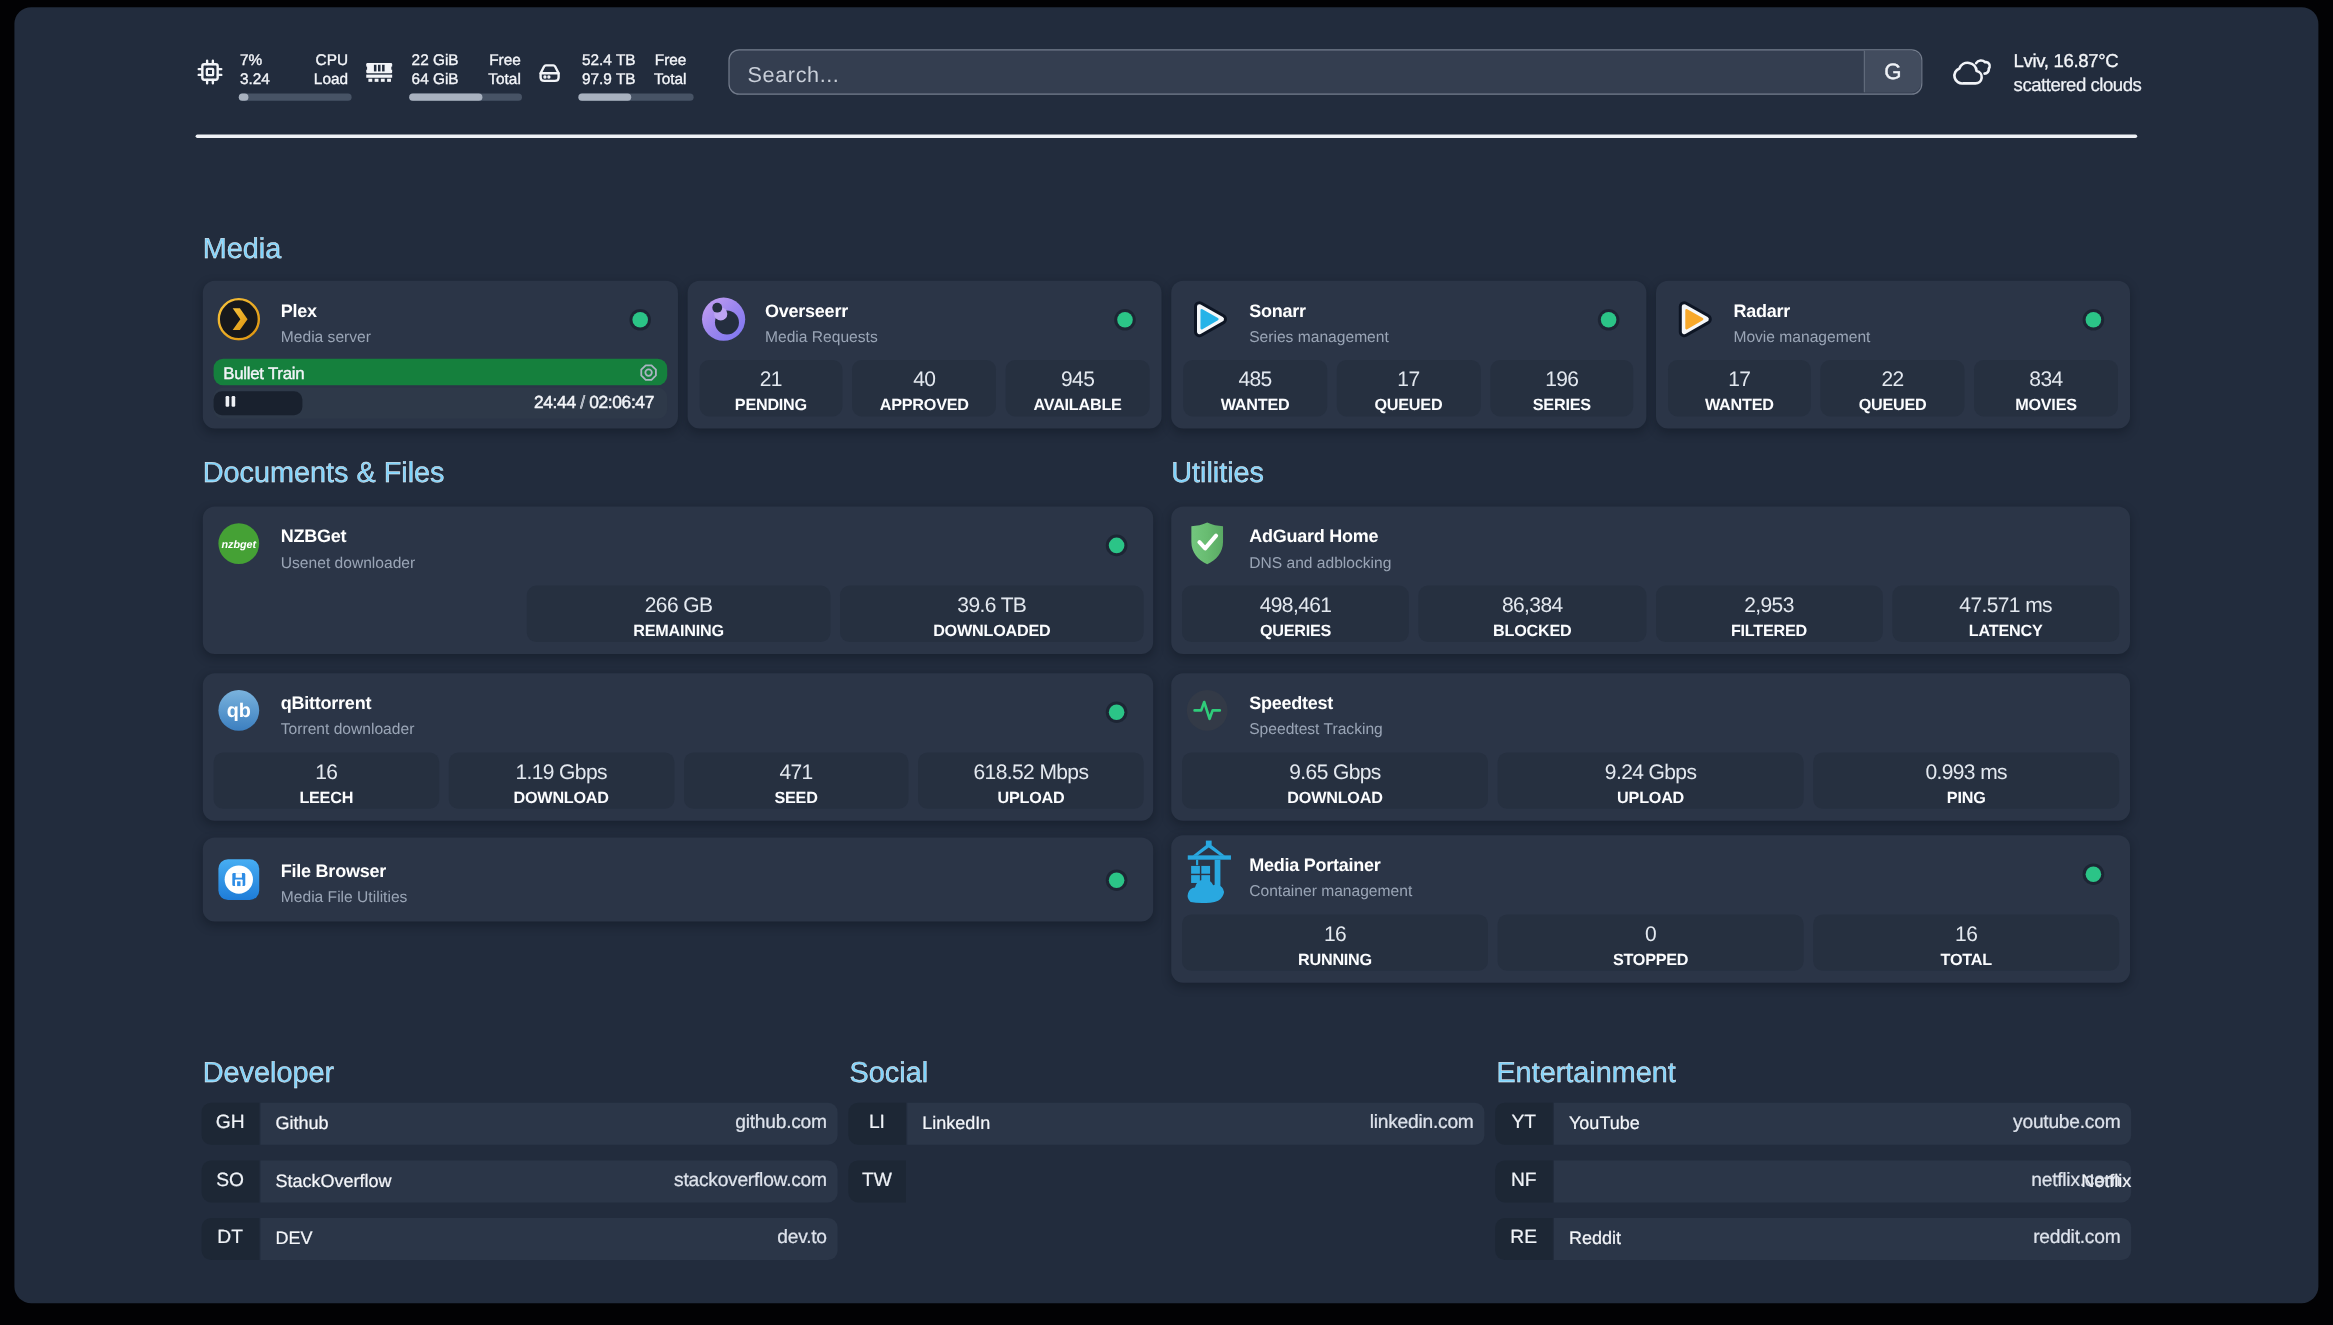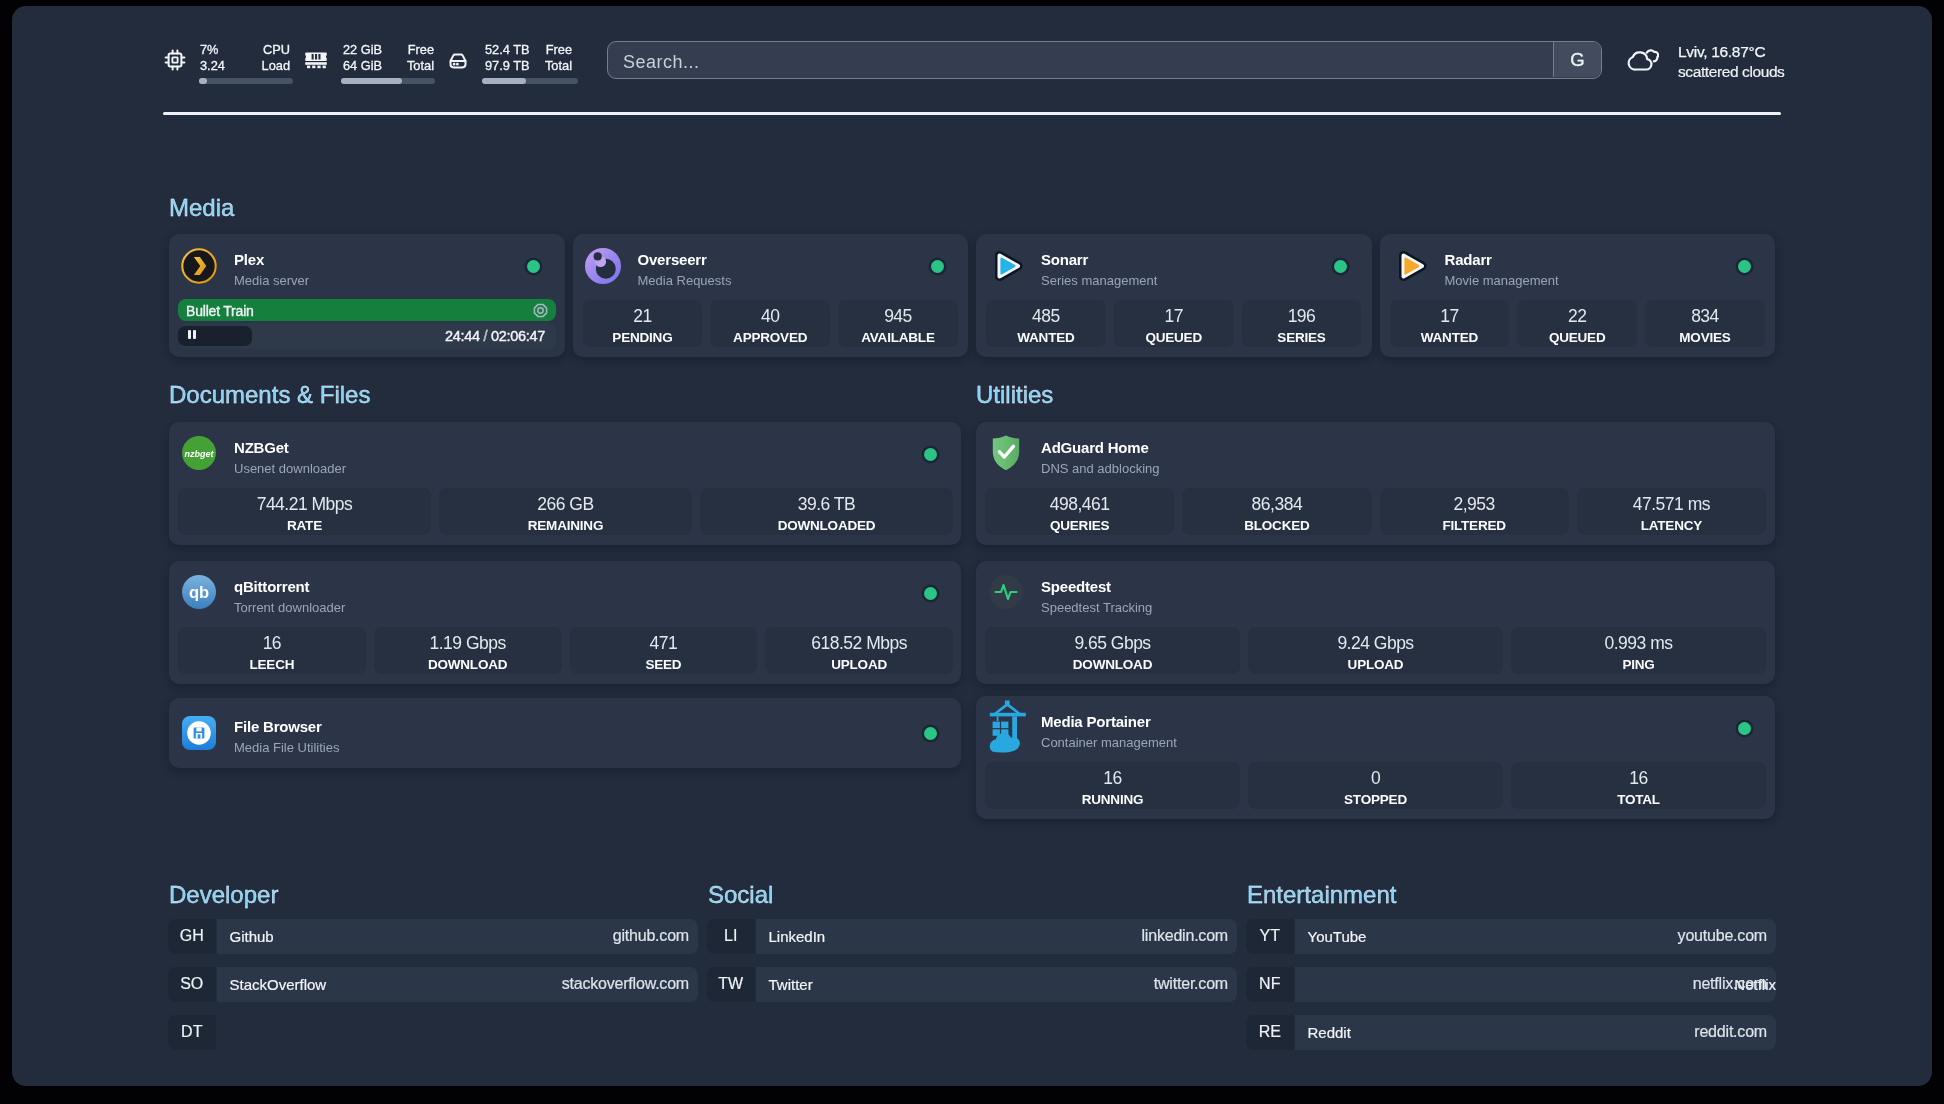--- a/index.html
+++ b/index.html
@@ -193,24 +193,20 @@
         <div class="l">MOVIES</div>
       </div>
 <div class="card" style="left:169px;top:422px;width:792px;height:123px;"></div>
 <div class="abs " style="left:181px;top:435px;width:36px;height:36px;"><svg width="36" height="36" viewBox="0 0 36 36">
 <circle cx="18" cy="18" r="17" fill="#45a135"></circle>
 <text x="18" y="21.5" text-anchor="middle" font-size="9" font-weight="700" font-style="italic" fill="#ffffff" font-family="Liberation Sans,sans-serif">nzbget</text>
 </svg></div>
       <div class="abs ttl" style="left:234px;top:437.5px;width:260px;height:19px;">NZBGet</div>
       <div class="abs sub" style="left:234px;top:460px;width:280px;height:17px;">Usenet downloader</div>
       <div class="abs dot" style="left:923.5px;top:448px;width:13px;height:13px;"></div>
-<div class="abs sb" style="left:178px;top:488px;width:253px;height:47px;">
-        <div class="v">744.21 Mbps</div>
-        <div class="l">RATE</div>
-      </div>
       <div class="abs sb" style="left:439px;top:488px;width:253px;height:47px;">
         <div class="v">266 GB</div>
         <div class="l">REMAINING</div>
       </div>
       <div class="abs sb" style="left:700px;top:488px;width:253px;height:47px;">
         <div class="v">39.6 TB</div>
         <div class="l">DOWNLOADED</div>
       </div>
 <div class="card" style="left:169px;top:561px;width:792px;height:123px;"></div>
 <div class="abs " style="left:181px;top:574px;width:36px;height:36px;"><svg width="36" height="36" viewBox="0 0 36 36">
@@ -343,30 +339,30 @@
       <div class="abs bm-b" style="left:216.5px;top:918.5px;width:481.5px;height:35.5px;">
         <span class="bm-n">Github</span>
         <span class="bm-u">github.com</span>
       </div>
       <div class="abs bm-p" style="left:168px;top:966.5px;width:47.5px;height:35.5px;">SO</div>
       <div class="abs bm-b" style="left:216.5px;top:966.5px;width:481.5px;height:35.5px;">
         <span class="bm-n">StackOverflow</span>
         <span class="bm-u">stackoverflow.com</span>
       </div>
       <div class="abs bm-p" style="left:168px;top:1014.5px;width:47.5px;height:35.5px;">DT</div>
+      <div class="abs bm-b" style="left:216.5px;top:1014.5px;width:481.5px;height:35.5px;">
+        <span class="bm-n">DEV</span>
+        <span class="bm-u">dev.to</span>
+      </div>
 <div class="abs bm-p" style="left:707px;top:918.5px;width:47.5px;height:35.5px;">LI</div>
       <div class="abs bm-b" style="left:755.5px;top:918.5px;width:481.5px;height:35.5px;">
         <span class="bm-n">LinkedIn</span>
         <span class="bm-u">linkedin.com</span>
       </div>
       <div class="abs bm-p" style="left:707px;top:966.5px;width:47.5px;height:35.5px;">TW</div>
-      <div class="abs bm-b" style="left:755.5px;top:966.5px;width:481.5px;height:35.5px;">
-        <span class="bm-n">Twitter</span>
-        <span class="bm-u">twitter.com</span>
-      </div>
 <div class="abs bm-p" style="left:1246px;top:918.5px;width:47.5px;height:35.5px;">YT</div>
       <div class="abs bm-b" style="left:1294.5px;top:918.5px;width:481.5px;height:35.5px;">
         <span class="bm-n">YouTube</span>
         <span class="bm-u">youtube.com</span>
       </div>
       <div class="abs bm-p" style="left:1246px;top:966.5px;width:47.5px;height:35.5px;">NF</div>
       <div class="abs bm-b" style="left:1294.5px;top:966.5px;width:481.5px;height:35.5px;justify-content:flex-end;">
         <span class="bm-n">Netflix</span>
         <span class="bm-u">netflix.com</span>
       </div>

